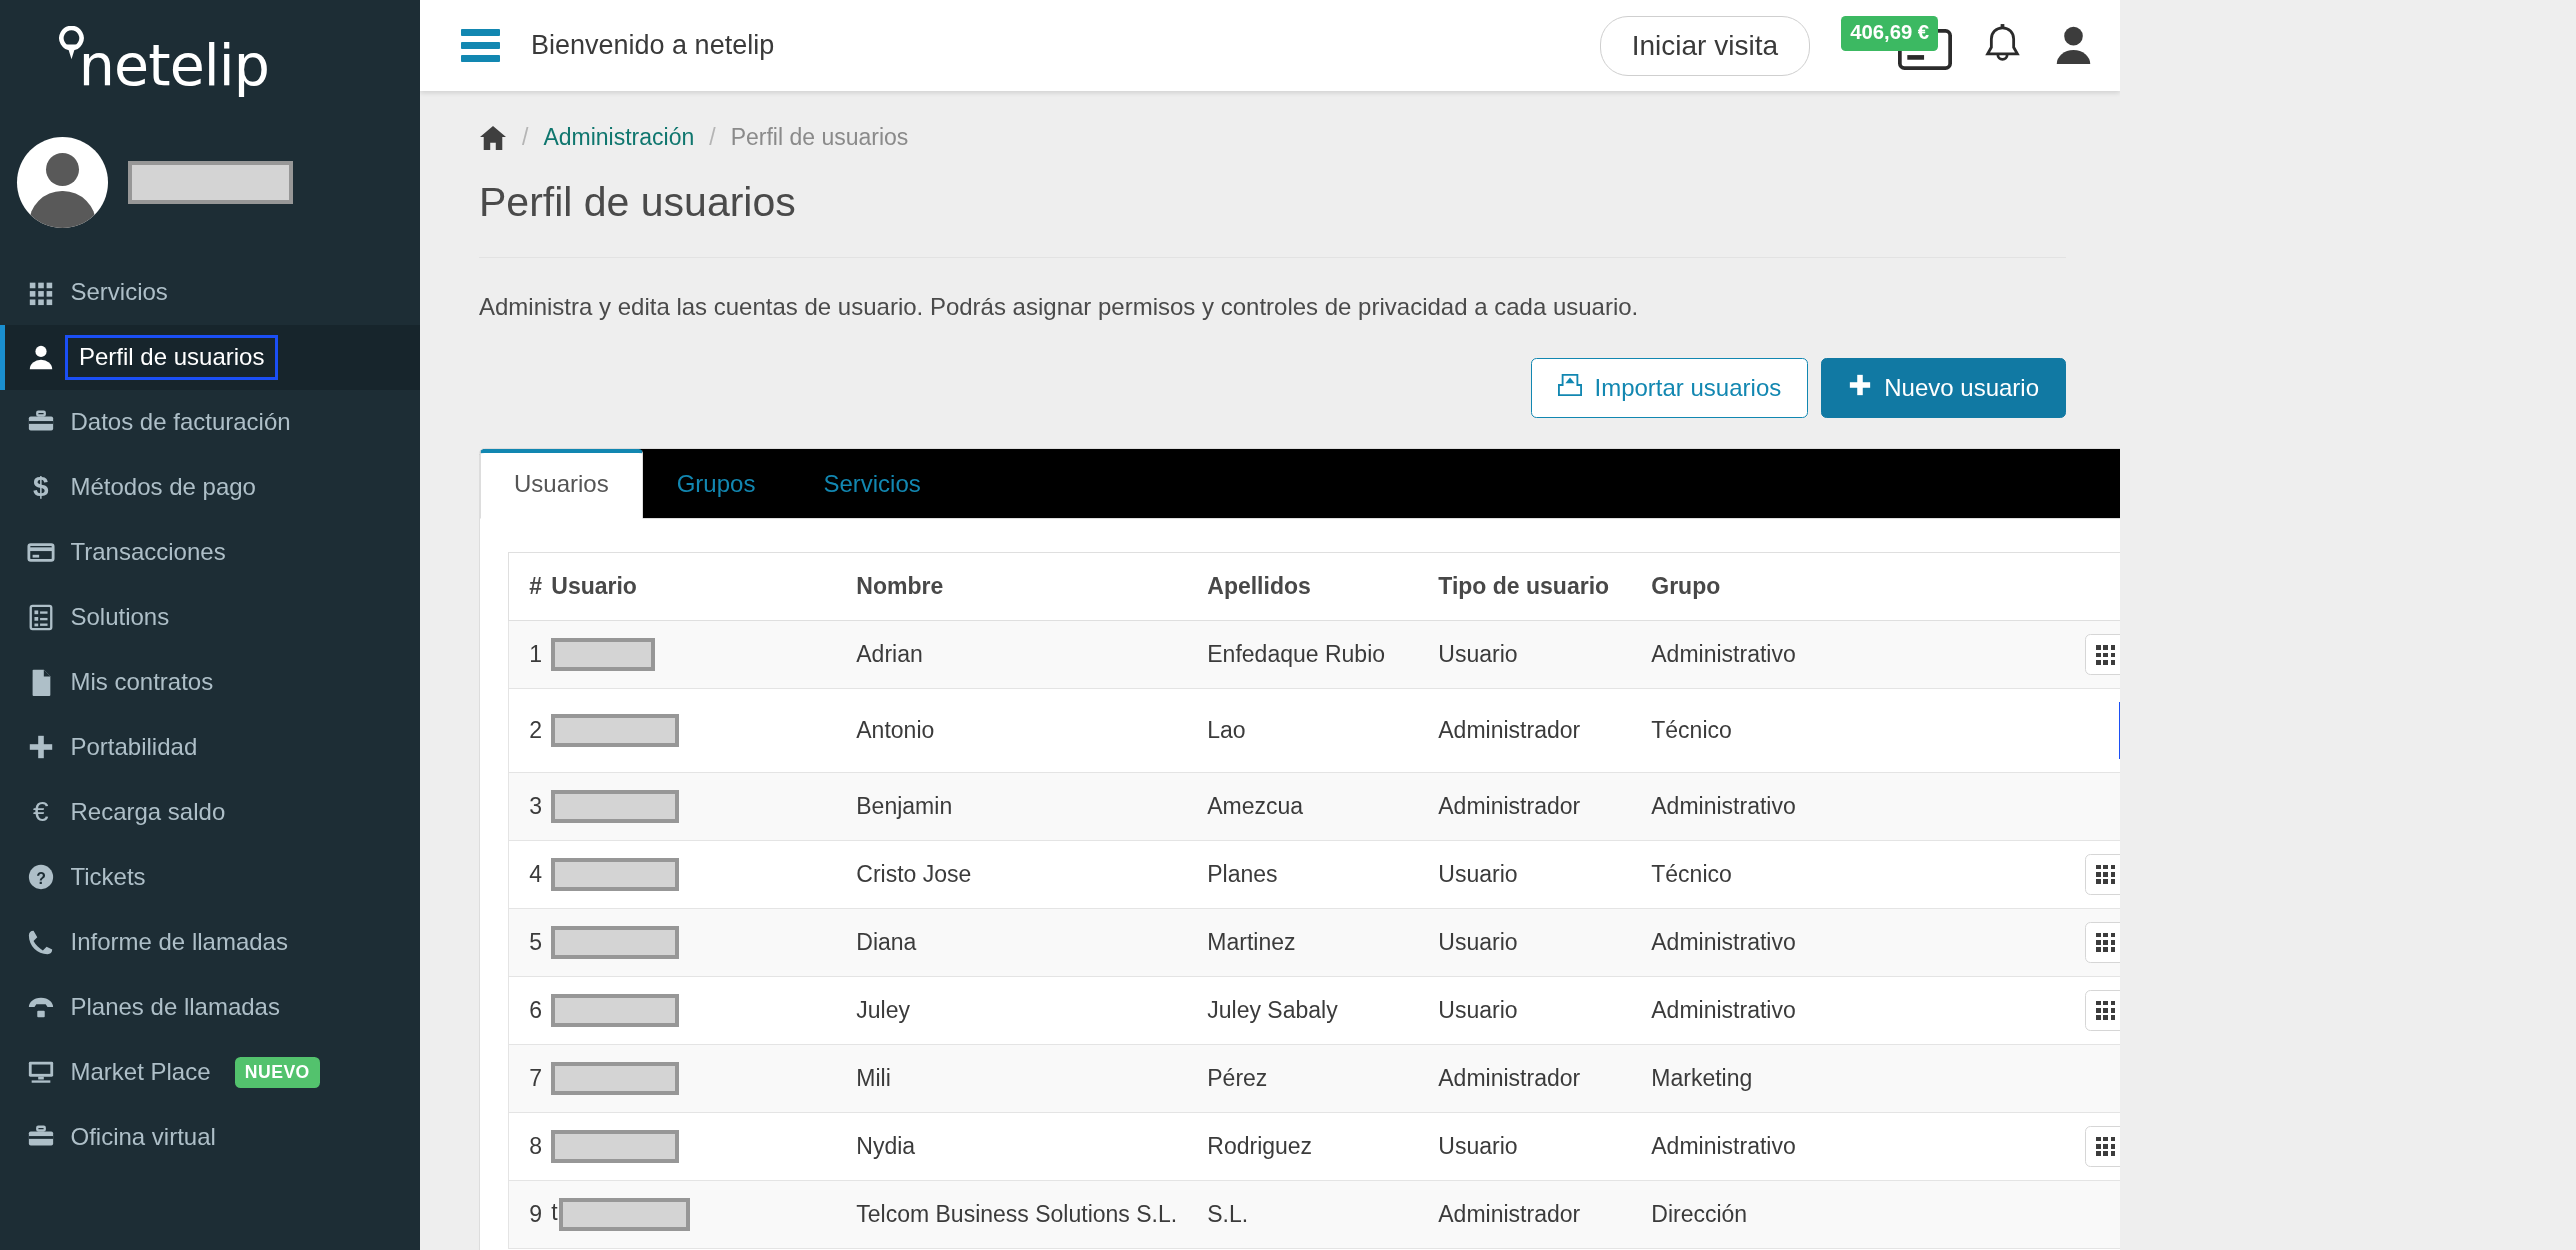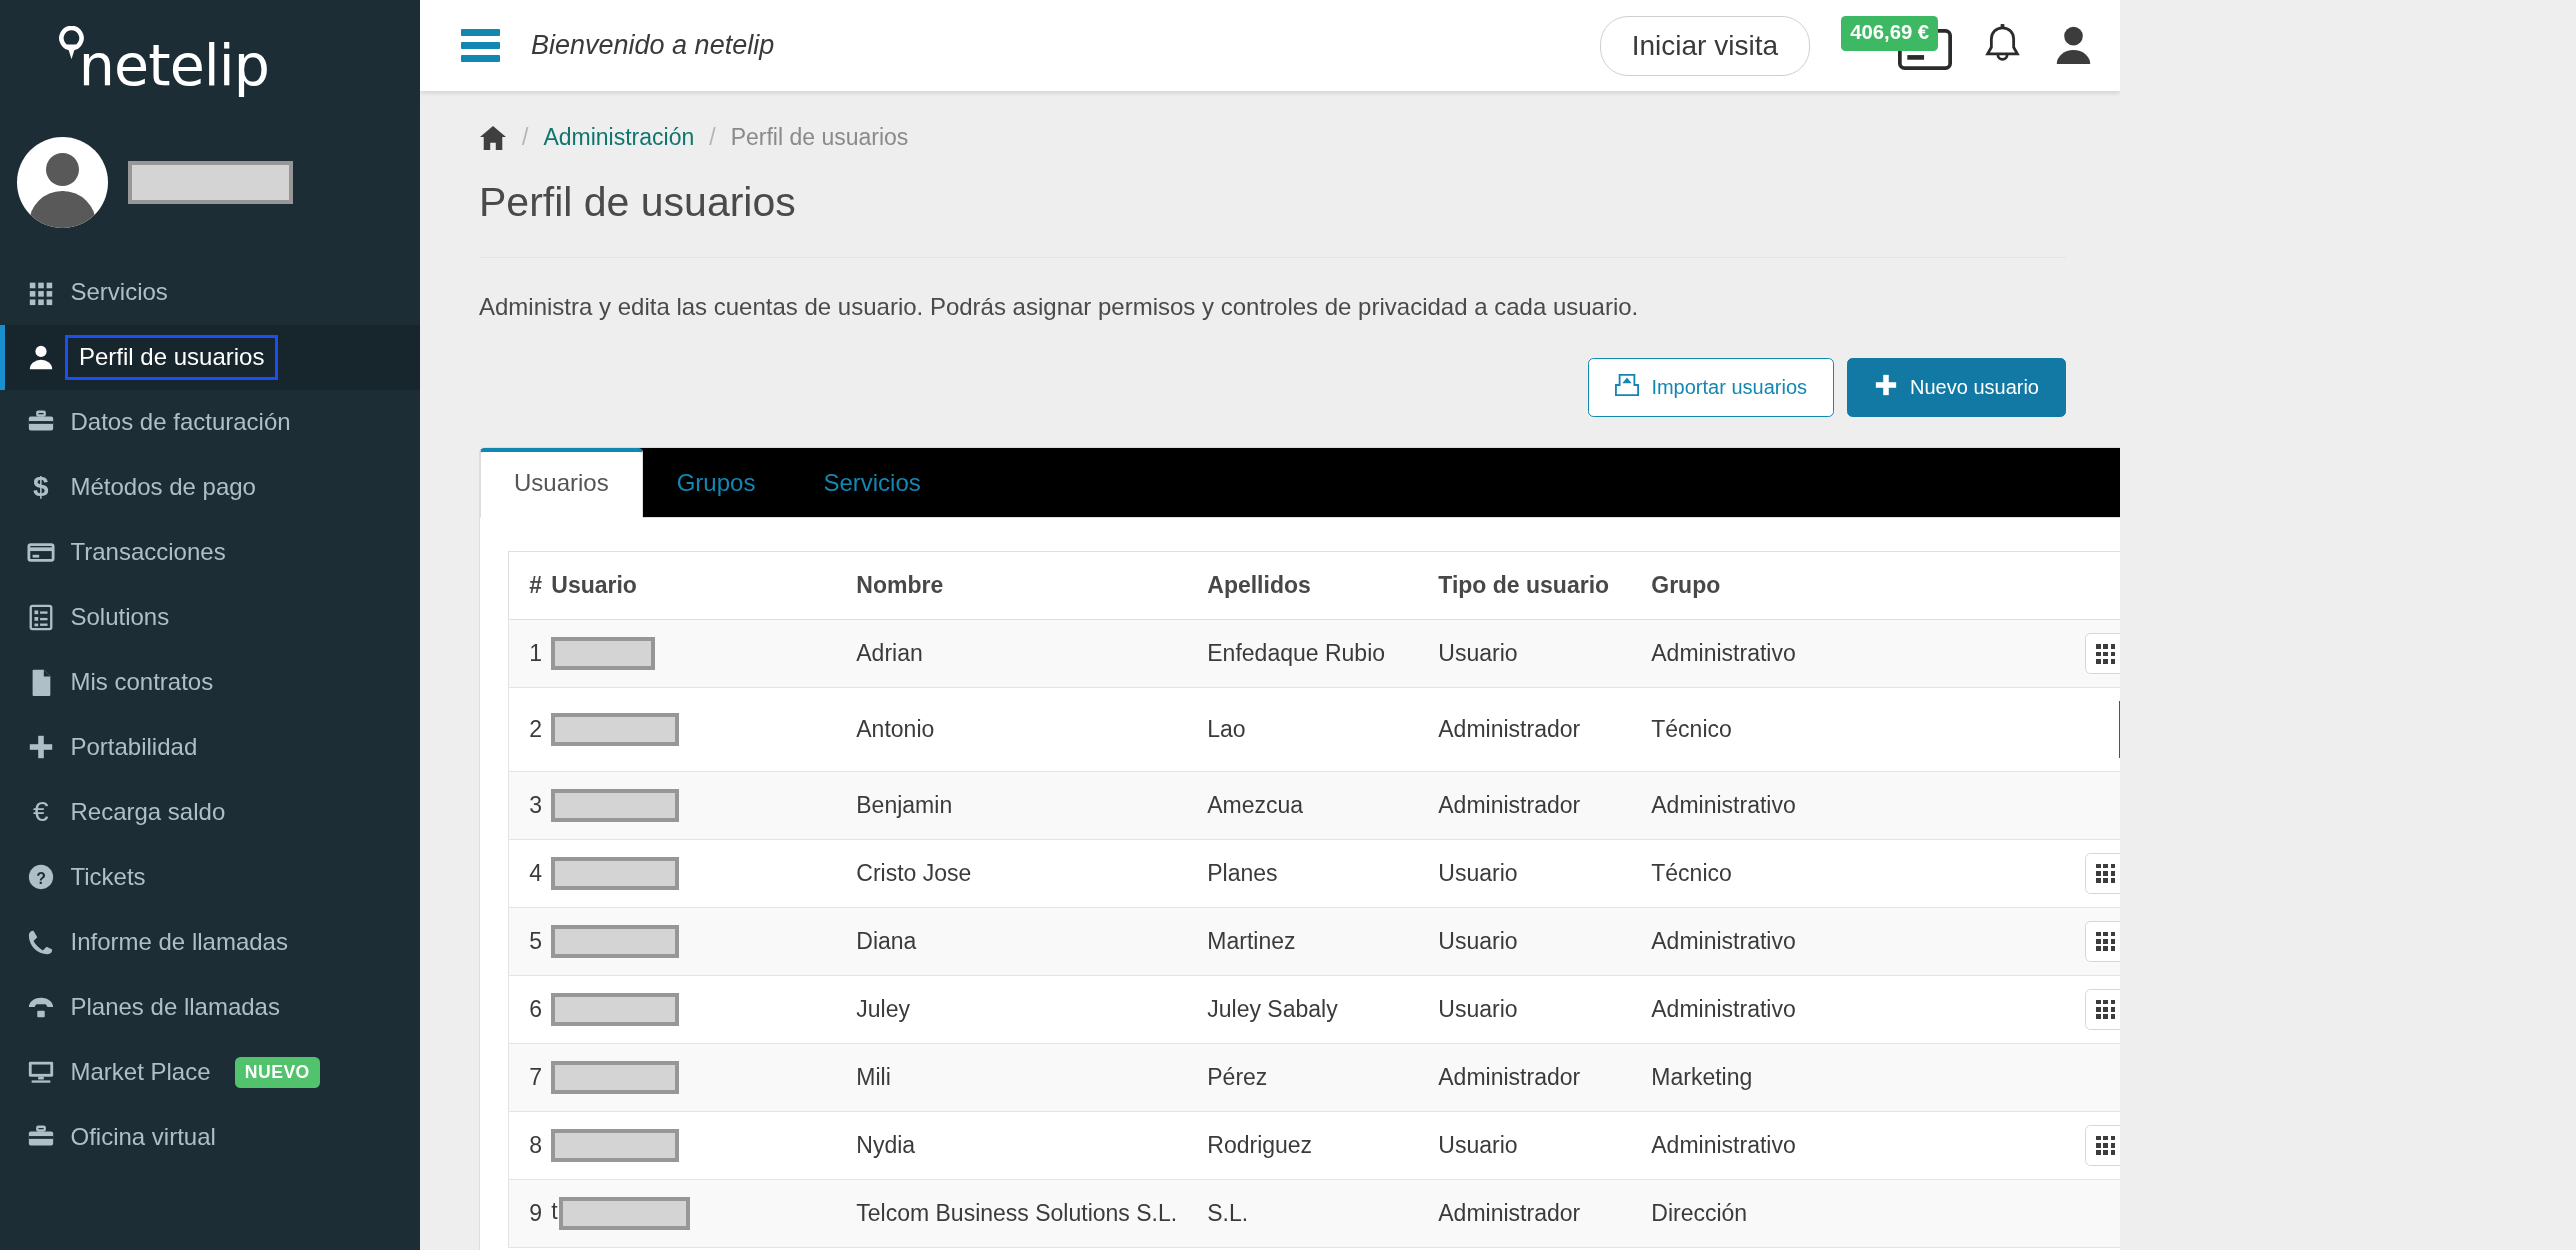--- a/index.html
+++ b/index.html
@@ -111,21 +111,21 @@
     height: 91px; background: #ffffff;
     display: flex; align-items: center;
     padding: 0 26px 0 41px;
     box-shadow: 0 1.8px 4.6px rgba(0,0,0,0.12);
     position: relative; z-index: 5;
   }
   .hamburger { width: 39px; display: flex; flex-direction: column; gap: 6.5px; cursor: pointer; }
   .hamburger span { display:block; height: 6.5px; background: #1287b1; border-radius: 0.9px; }
   .topbar-title {
     margin-left: 31px;
-    font-size: 27px; color: #3a3a3a; font-style: italic;
+    font-size: 27px; color: #3a3a3a;
   }
   .topbar-right { margin-left: auto; display: flex; align-items: center; gap: 31px; }
   .btn-visit {
     border: 1.8px solid #cfcfcf; border-radius: 28px;
     background: #ffffff; color: #3a3a3a;
     font-size: 28px; padding: 13px 31px;
     cursor: pointer;
     font-family: "Liberation Sans", sans-serif;
   }
   .saldo-wrap { position: relative; width: 111px; height: 63px; }
@@ -149,21 +149,21 @@
 
   .page-title {
     font-size: 41px; color: #4a4a4a; font-weight: 400;
     margin-top: 28px; padding-bottom: 31px;
     border-bottom: 0.9px solid #e2e2e2;
   }
   .page-desc { font-size: 24px; color: #4a4a4a; margin-top: 35px; }
 
   .actionbar { display: flex; justify-content: flex-end; gap: 13px; margin-top: 37px; }
   .btn {
-    font-size: 20px; border-radius: 5.5px; cursor: pointer;
+    font-size: 24px; border-radius: 5.5px; cursor: pointer;
     display: inline-flex; align-items: center; gap: 12px;
     padding: 14px 26px;
     font-family: "Liberation Sans", sans-serif;
   }
   .btn-outline { background: #ffffff; border: 1.8px solid #1287b1; color: #1287b1; }
   .btn-primary { background: #1179a3; border: 1.8px solid #1179a3; color: #ffffff; }
 
   .card {
     margin-top: 30px;
     background: #ffffff;

